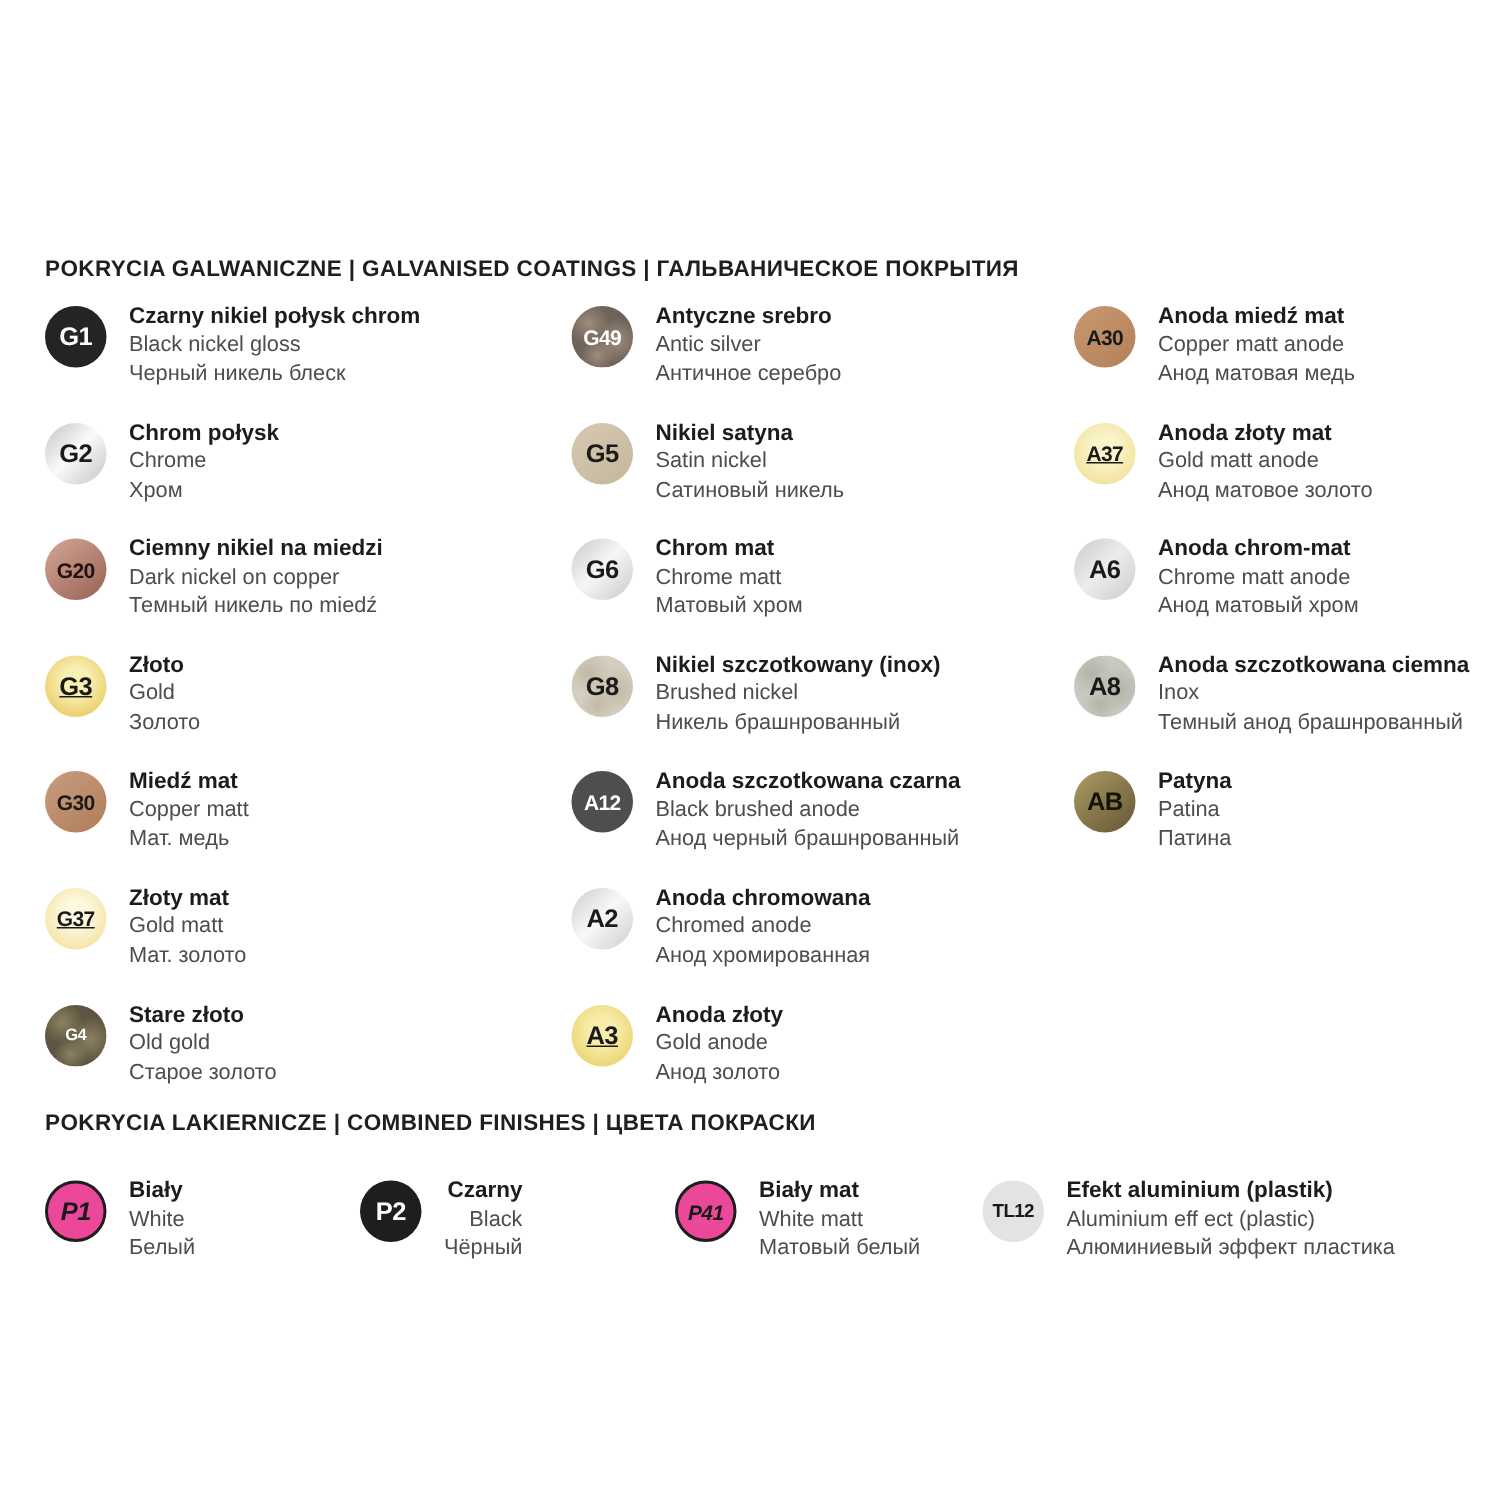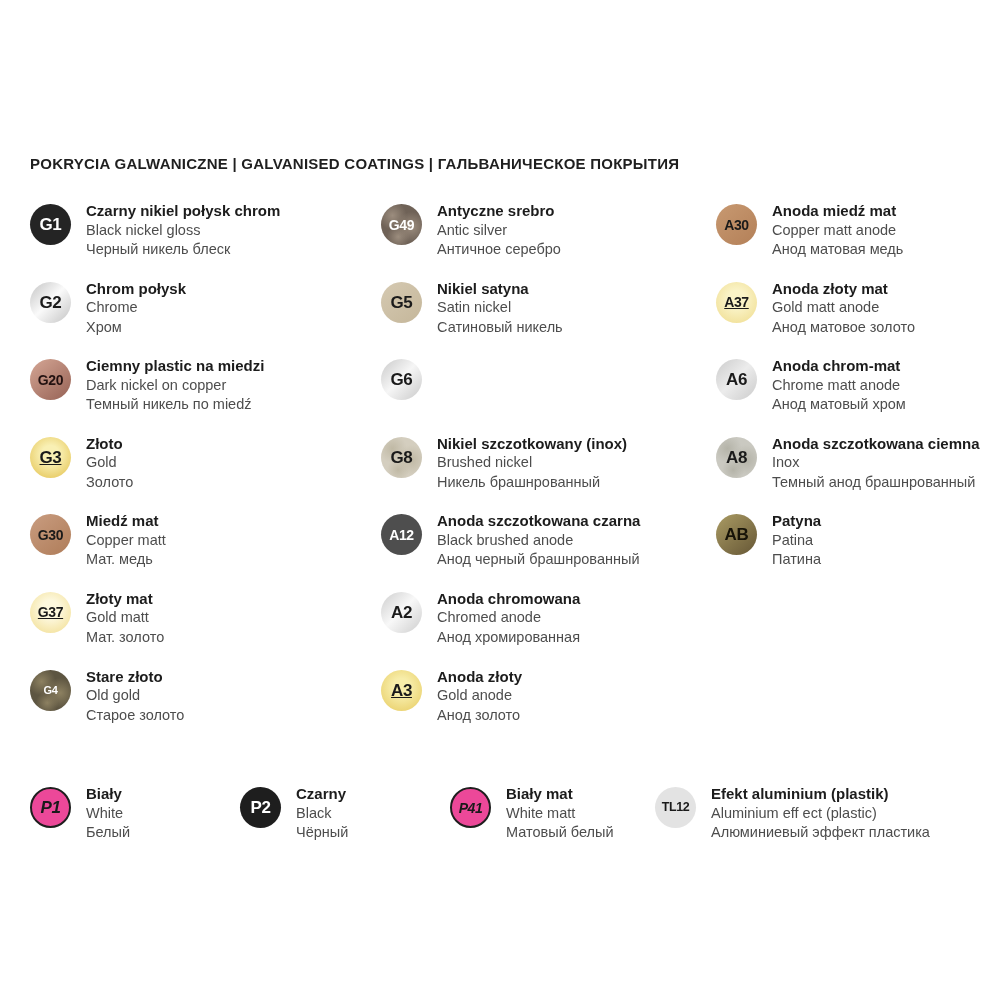--- a/index.html
+++ b/index.html
@@ -1,21 +1,21 @@
 <!DOCTYPE html>
 <html><head>
 <meta charset="utf-8">
 <style>
   html,body{margin:0;padding:0;background:#fff;}
   *{box-sizing:border-box;}
   .page{position:relative;width:1000px;height:1000px;background:#ffffff;overflow:hidden;
         font-family:"Liberation Sans",sans-serif;}
   .section-title{position:absolute;left:30px;font-size:15px;font-weight:700;color:#1f1f1f;
         letter-spacing:.25px;white-space:nowrap;}
-  #title-galvanic{top:155px;}
+  #title-galvanic{top:171px;}
   #title-lacquer{top:740px;}
   .col{position:absolute;top:201px;}
   .col1{left:30px;width:350px;}
   .col2{left:381px;width:334px;}
   .col3{left:716px;width:282px;}
   .item{display:flex;gap:15px;height:77.6px;align-items:flex-start;}
   .swatch{width:41px;height:41px;border-radius:50%;flex:0 0 auto;margin-top:3px;
         display:flex;align-items:center;justify-content:center;
         font-weight:700;letter-spacing:-0.4px;line-height:1;}
   .lines{min-width:0;}
@@ -27,21 +27,21 @@
   .fin-diag{background:linear-gradient(140deg,var(--c1) 8%,var(--c2) 92%);}
   .fin-radial{background:radial-gradient(circle at 50% 42%,var(--c1) 28%,var(--c2) 96%);text-decoration:underline;}
   .fin-speckle{background:
       radial-gradient(circle at 28% 28%,var(--c2) 0%,rgba(255,255,255,0) 34%),
       radial-gradient(circle at 74% 56%,var(--c2) 0%,rgba(255,255,255,0) 40%),
       radial-gradient(circle at 42% 80%,var(--c2) 0%,rgba(255,255,255,0) 28%),
       var(--c1);}
   .fin-outline{background:#ec4899;border:2.5px solid #1e1e1e;font-style:italic;}
   
   .prow{position:absolute;top:784px;left:30px;display:flex;}
-  .p-i0{width:210px;} .p-i1{width:210px;} .p-i2{width:205px;} .p-i3{width:330px;}
+  .p-i0{width:210px;} .p-i1{width:210px;text-align:right;} .p-i2{width:205px;} .p-i3{width:330px;}
   .prow .item{height:auto;}
 </style>
 </head>
 <body>
 
 <div class="page">
 
   <div class="section-title" id="title-galvanic">POKRYCIA GALWANICZNE | GALVANISED COATINGS | ГАЛЬВАНИЧЕСКОЕ ПОКРЫТИЯ</div>
 
   <div class="col col1">
@@ -57,21 +57,21 @@
       <div class="swatch code fin-gloss" style="--c1: #fafafa; --c2: #c3c3c3; color: rgb(26, 26, 26); font-size: 17px;">G2</div>
       <div class="lines">
         <div class="pl">Chrom połysk</div>
         <div class="en">Chrome</div>
         <div class="ru">Хром</div>
       </div>
     </div>
     <div class="item">
       <div class="swatch code fin-diag" style="--c1: #d0a190; --c2: #9b675a; color: rgb(34, 17, 16); font-size: 14px;">G20</div>
       <div class="lines">
-        <div class="pl">Ciemny plastic na miedzi</div>
+        <div class="pl">Ciemny nikiel na miedzi</div>
         <div class="en">Dark nickel on copper</div>
         <div class="ru">Темный никель по miedź</div>
       </div>
     </div>
     <div class="item">
       <div class="swatch code fin-radial" style="--c1: #f9f0b4; --c2: #e3c14e; color: rgb(26, 26, 26); font-size: 17px;">G3</div>
       <div class="lines">
         <div class="pl">Złoto</div>
         <div class="en">Gold</div>
         <div class="ru">Золото</div>
@@ -115,20 +115,25 @@
     <div class="item">
       <div class="swatch code fin-diag" style="--c1: #d4c8b0; --c2: #c6b89c; color: rgb(26, 26, 26); font-size: 17px;">G5</div>
       <div class="lines">
         <div class="pl">Nikiel satyna</div>
         <div class="en">Satin nickel</div>
         <div class="ru">Сатиновый никель</div>
       </div>
     </div>
     <div class="item">
       <div class="swatch code fin-gloss" style="--c1: #f6f6f6; --c2: #c9c9c9; color: rgb(26, 26, 26); font-size: 17px;">G6</div>
+      <div class="lines">
+        <div class="pl">Chrom mat</div>
+        <div class="en">Chrome matt</div>
+        <div class="ru">Матовый хром</div>
+      </div>
     </div>
     <div class="item">
       <div class="swatch code fin-speckle" style="--c1: #d4cebf; --c2: #c0b9a5; color: rgb(26, 26, 26); font-size: 17px;">G8</div>
       <div class="lines">
         <div class="pl">Nikiel szczotkowany (inox)</div>
         <div class="en">Brushed nickel</div>
         <div class="ru">Никель брашнрованный</div>
       </div>
     </div>
     <div class="item">
@@ -193,20 +198,21 @@
     <div class="item">
       <div class="swatch code fin-diag" style="--c1: #a59660; --c2: #6b5c39; color: rgb(23, 19, 7); font-size: 17px;">AB</div>
       <div class="lines">
         <div class="pl">Patyna</div>
         <div class="en">Patina</div>
         <div class="ru">Патина</div>
       </div>
     </div>
   </div>
 
+  <div class="section-title" id="title-lacquer">POKRYCIA LAKIERNICZE | COMBINED FINISHES | ЦВЕТА ПОКРАСКИ</div>
 
   <div class="prow">
     <div class="p-i0 item">
       <div class="swatch code fin-outline" style="--c1: #ffffff; --c2: #ffffff; color: rgb(26, 26, 26); font-size: 17px;">P1</div>
       <div class="lines">
         <div class="pl">Biały</div>
         <div class="en">White</div>
         <div class="ru">Белый</div>
       </div>
     </div>

